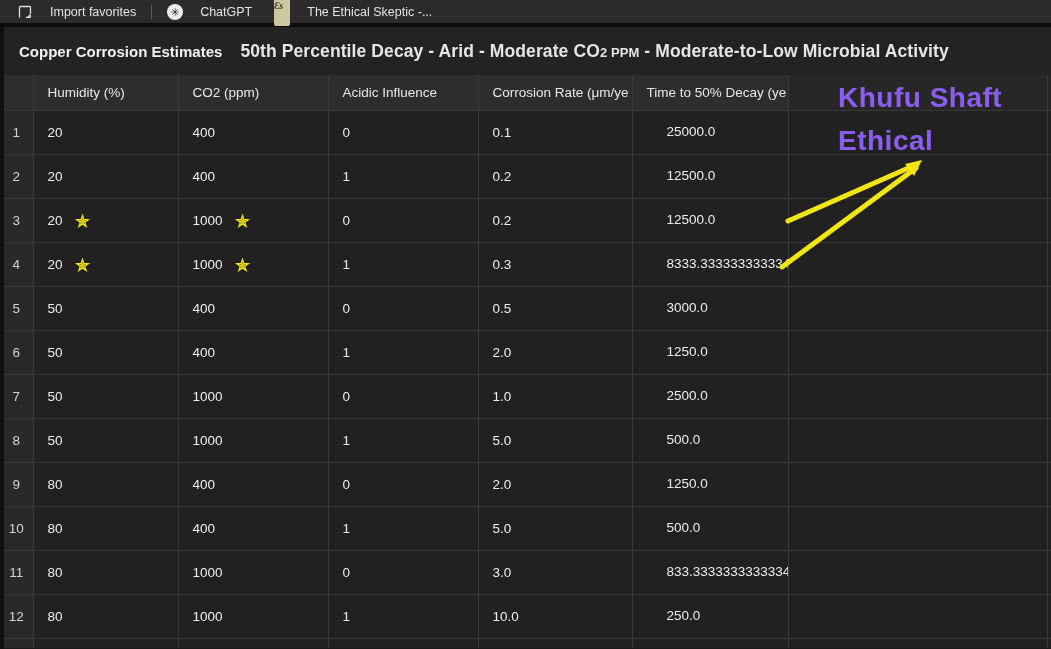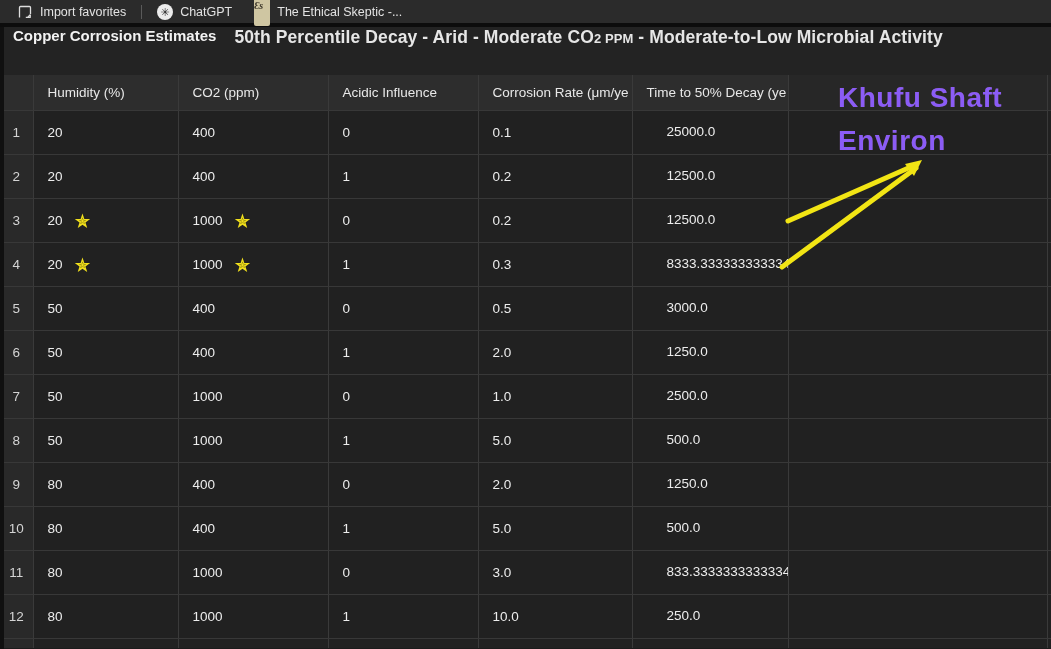--- a/index.html
+++ b/index.html
@@ -2,30 +2,30 @@
 <html><head>
 <meta charset="utf-8">
 <style>
   * { margin:0; padding:0; box-sizing:border-box; }
   html,body { background:#000; }
   body { width:1051px; height:649px; overflow:hidden; font-family:"Liberation Sans", sans-serif; }
   .screen { position:relative; width:1051px; height:649px; background:#1b1b1b; overflow:hidden; }
 
   
   .bm-bar { height:23px; background:#2b2b2b; display:flex; align-items:center; padding-left:6px; }
-  .bm-item { display:flex; align-items:center; gap:7px; height:100%; padding:0 11px; color:#e3e3e3; font-size:12.5px; cursor:default; }
+  .bm-item { display:flex; align-items:center; gap:17px; height:100%; padding:0 11px; color:#e3e3e3; font-size:12.5px; cursor:default; }
   .bm-sep { width:1px; height:14px; background:#5a5a5a; margin:0 4px; }
   .bm-ico { display:inline-flex; align-items:center; justify-content:center; width:16px; height:16px; flex:0 0 auto; }
   .chatgpt-ico { width:16px; height:16px; border-radius:50%; background:#ececec; color:#2b2b2b; font-size:11px; line-height:16px; text-align:center; }
   .tes-ico { width:16px; height:28px; border-radius:2px; background:#cfc6a2; color:#3a3428; font-family:"Liberation Serif", serif; font-style:italic; font-weight:700; font-size:10px; line-height:15px; text-align:left; }
 
   .top-gap { height:4px; background:#0c0c0c; }
 
   
-  .title-bar { height:48px; background:#232323; display:flex; align-items:flex-start; padding-left:13px; white-space:nowrap; }
+  .title-bar { height:48px; background:#232323; display:flex; align-items:center; padding-left:19px; white-space:nowrap; }
   .app-title { font-size:15px; font-weight:700; color:#f2f2f2; margin-right:18px; }
   .sheet-title { font-size:17.5px; font-weight:700; color:#e6e6e6; letter-spacing:.1px; }
   .sheet-title .small { font-size:13px; font-weight:700; }
 
   
   table.grid { border-collapse:collapse; table-layout:fixed; width:1051px; background:#84cc16; }
   .grid th, .grid td { border-right:1px solid #3a3a3a; border-bottom:1px solid #383838; overflow:hidden; white-space:nowrap; }
   .grid thead th { height:35px; background:#2d2d2d; color:#e8e8e8; font-size:13.5px; font-weight:500; text-align:left; padding-left:14px; }
   .grid thead th.rownum-h { padding:0; background:#2d2d2d; }
   .grid thead th.empty-h { background:#272727; }
@@ -238,21 +238,21 @@
           <td></td>
         <td></td>
       </tr>
     </tbody>
   </table>
 
   <div class="left-gutter"></div>
 
   <div class="annotation">
     <div>Khufu Shaft</div>
-    <div>Environ</div>
+    <div>Ethical</div>
   </div>
 
   <svg class="arrows" viewBox="0 0 1051 649">
     <line x1="788" y1="221" x2="913" y2="166" stroke="#f2e514" stroke-width="5" stroke-linecap="round"></line>
     <line x1="782" y1="267" x2="916" y2="168" stroke="#f2e514" stroke-width="5" stroke-linecap="round"></line>
     <polygon points="922,160 914,176 905,164" fill="#f2e514"></polygon>
   </svg>
 
 </div>
 

